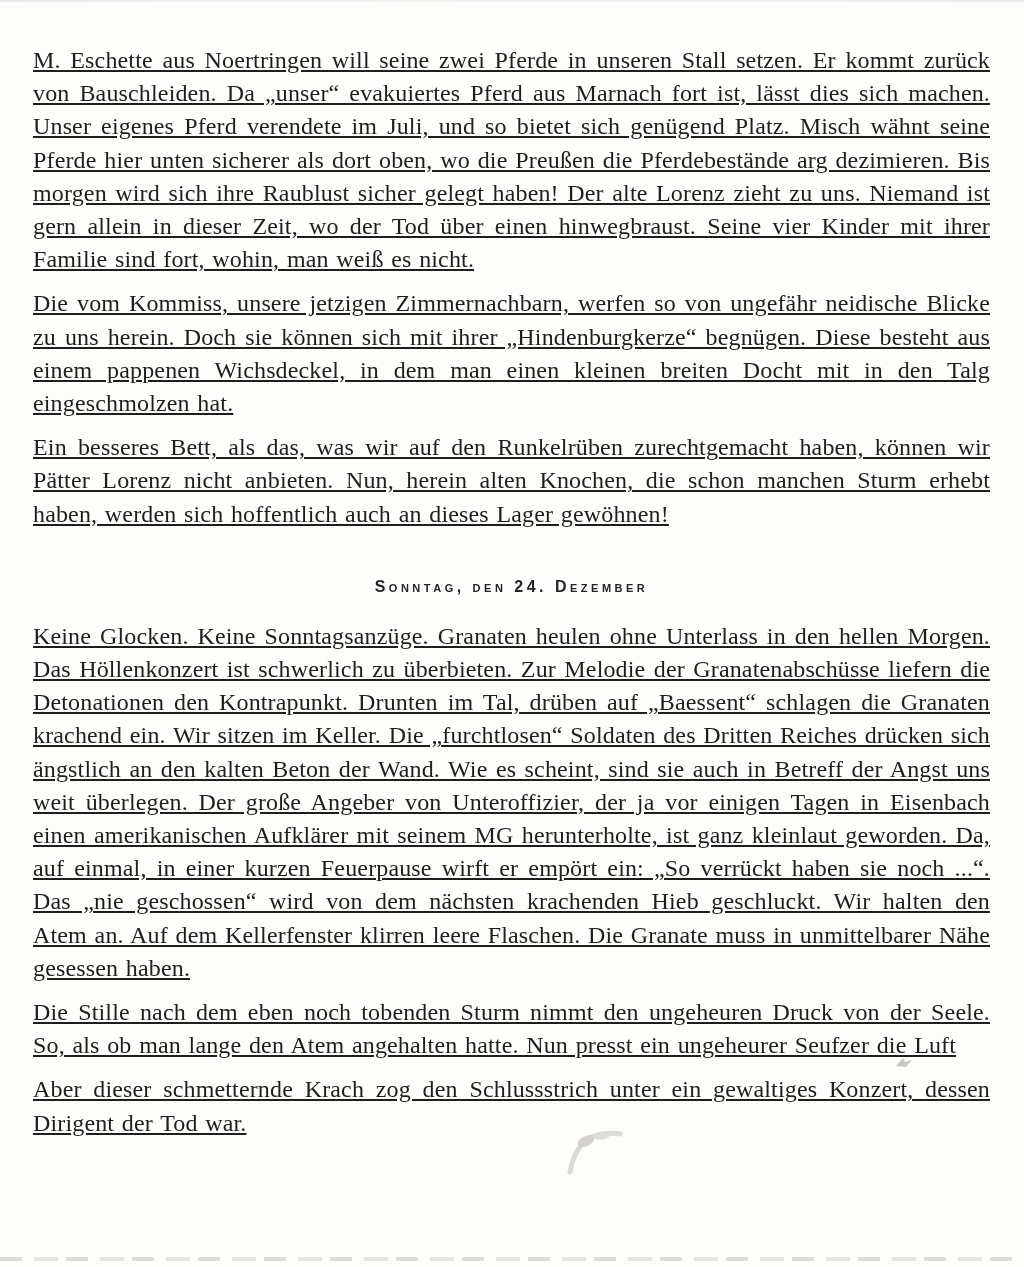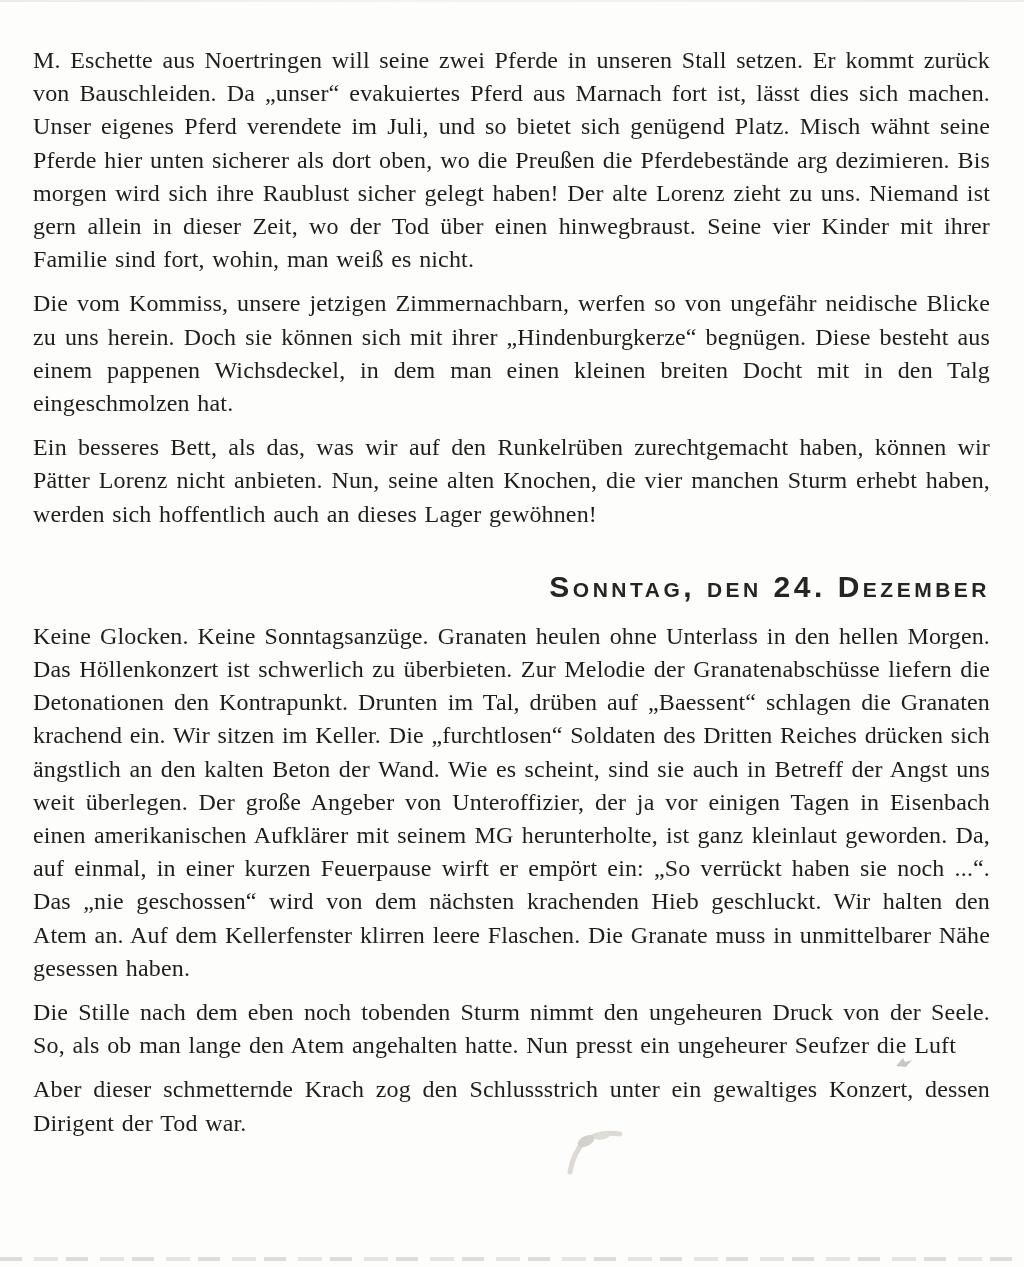--- a/index.html
+++ b/index.html
@@ -38,34 +38,35 @@
     width: 957px;
   }
 
   p.body-par {
     font-size: 24px;
     line-height: 33.2px;
     text-align: justify;
     letter-spacing: 0.15px;
     word-spacing: 1.5px;
     margin-bottom: 11px;
+    text-decoration: underline;
   }
   p.body-par:last-child { margin-bottom: 0; }
 
   h2.section-heading {
     font-family: "Liberation Sans", sans-serif;
     font-variant: small-caps;
     font-weight: 700;
-    font-size: 30px;
+    font-size: 16px;
     letter-spacing: 3.5px;
     color: #252525;
     margin-top: 42px;
     margin-bottom: 19px;
     line-height: 28px;
-    text-align: right;
+    text-align: center;
   }
 
   
   .smudge-swoosh {
     position: absolute; left: 562px; top: 1128px;
     width: 64px; height: 48px;
     opacity: 0.55;
   }
 
   
@@ -78,21 +79,21 @@
 </head>
 <body>
 
 <div class="page">
 
   <div class="scan-edge-top"></div>
 
   <main class="text-block">
     <p class="body-par">M. Eschette aus Noertringen will seine zwei Pferde in unseren Stall setzen. Er kommt zurück von Bauschleiden. Da „unser“ evakuiertes Pferd aus Marnach fort ist, lässt dies sich machen. Unser eigenes Pferd verendete im Juli, und so bietet sich genügend Platz. Misch wähnt seine Pferde hier unten sicherer als dort oben, wo die Preußen die Pferdebestände arg dezimieren. Bis morgen wird sich ihre Raublust sicher gelegt haben! Der alte Lorenz zieht zu uns. Niemand ist gern allein in dieser Zeit, wo der Tod über einen hinwegbraust. Seine vier Kinder mit ihrer Familie sind fort, wohin, man weiß es nicht.</p>
     <p class="body-par">Die vom Kommiss, unsere jetzigen Zimmernachbarn, werfen so von ungefähr neidische Blicke zu uns herein. Doch sie können sich mit ihrer „Hindenburgkerze“ begnügen. Diese besteht aus einem pappenen Wichsdeckel, in dem man einen kleinen breiten Docht mit in den Talg eingeschmolzen hat.</p>
-    <p class="body-par">Ein besseres Bett, als das, was wir auf den Runkelrüben zurechtgemacht haben, können wir Pätter Lorenz nicht anbieten. Nun, seine alten Knochen, die vier manchen Sturm erhebt haben, werden sich hoffentlich auch an dieses Lager gewöhnen!</p>
+    <p class="body-par">Ein besseres Bett, als das, was wir auf den Runkelrüben zurechtgemacht haben, können wir Pätter Lorenz nicht anbieten. Nun, herein alten Knochen, die schon manchen Sturm erhebt haben, werden sich hoffentlich auch an dieses Lager gewöhnen!</p>
 
     <h2 class="section-heading">Sonntag, den 24. Dezember</h2>
 
     <p class="body-par">Keine Glocken. Keine Sonntagsanzüge. Granaten heulen ohne Unterlass in den hellen Morgen. Das Höllenkonzert ist schwerlich zu überbieten. Zur Melodie der Granatenabschüsse liefern die Detonationen den Kontrapunkt. Drunten im Tal, drüben auf „Baessent“ schlagen die Granaten krachend ein. Wir sitzen im Keller. Die „furchtlosen“ Soldaten des Dritten Reiches drücken sich ängstlich an den kalten Beton der Wand. Wie es scheint, sind sie auch in Betreff der Angst uns weit überlegen. Der große Angeber von Unteroffizier, der ja vor einigen Tagen in Eisenbach einen amerikanischen Aufklärer mit seinem MG herunterholte, ist ganz kleinlaut geworden. Da, auf einmal, in einer kurzen Feuerpause wirft er empört ein: „So verrückt haben sie noch ...“. Das „nie geschossen“ wird von dem nächsten krachenden Hieb geschluckt. Wir halten den Atem an. Auf dem Kellerfenster klirren leere Flaschen. Die Granate muss in unmittelbarer Nähe gesessen haben.</p>
     <p class="body-par">Die Stille nach dem eben noch tobenden Sturm nimmt den ungeheuren Druck von der Seele. So, als ob man lange den Atem angehalten hatte. Nun presst ein ungeheurer Seufzer die Luft</p>
     <p class="body-par">Aber dieser schmetternde Krach zog den Schlussstrich unter ein gewaltiges Konzert, dessen Dirigent der Tod war.</p>
   </main>
 
   <svg class="smudge-swoosh" viewBox="0 0 64 48" xmlns="http://www.w3.org/2000/svg">
     <path d="M8 44 C10 32 14 22 22 14 C32 6 44 4 58 6" fill="none" stroke="#c3beb6" stroke-width="5" stroke-linecap="round"></path>

